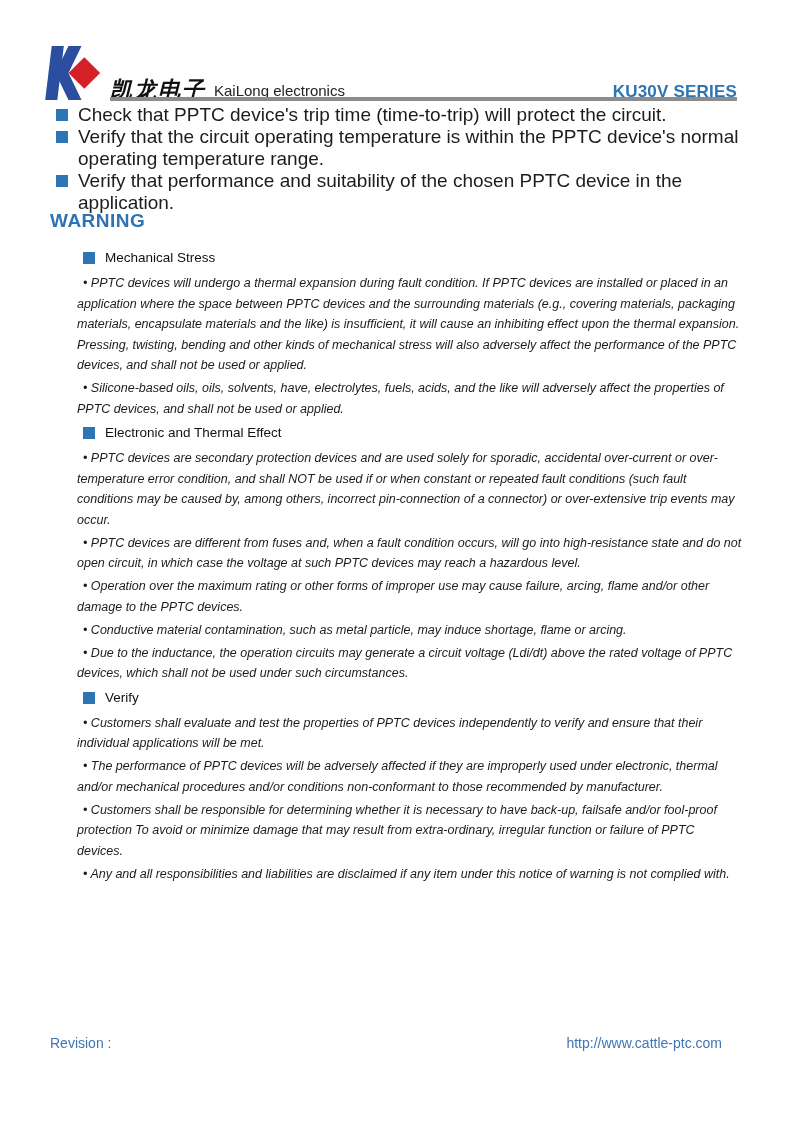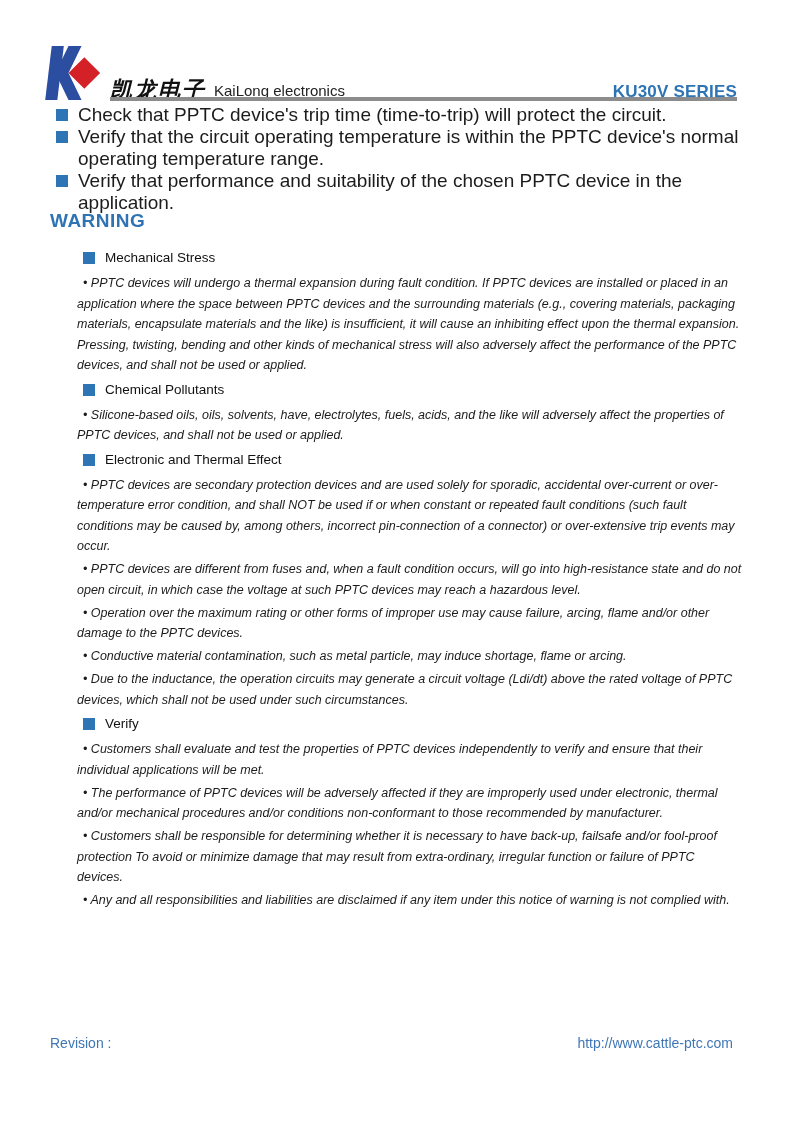--- a/index.html
+++ b/index.html
@@ -51,21 +51,21 @@
     display:flex;align-items:flex-start;
     font-size:13.5px;color:#111;margin:3px 0 4px 0;line-height:22px;
   }
   .para{
     margin:0 0 2.5px 0;font-size:12.5px;line-height:20.5px;
     text-indent:6px;color:#1c1c1c;font-style:italic;
   }
   .para::before{content:"\2022  ";}
   
   .footer{
-    position:absolute;left:50px;right:60px;top:1035px;
+    position:absolute;left:50px;right:71px;top:1035px;
     display:flex;justify-content:space-between;
     font-size:14px;color:#3F76B6;
   }
 </style>
 </head>
 <body>
 
 <div class="page">
 
   <div class="header">
@@ -100,24 +100,20 @@
   <div class="warning-title">WARNING</div>
   <div class="sections">
       <section>
         <div class="sec-head">
           <span class="sq"></span>
           <span>Mechanical Stress</span>
         </div>
         <p class="para">PPTC devices will undergo a thermal expansion during fault condition. If PPTC devices are installed or placed in an application where the space between PPTC devices and the surrounding materials (e.g., covering materials, packaging materials, encapsulate materials and the like) is insufficient, it will cause an inhibiting effect upon the thermal expansion. Pressing, twisting, bending and other kinds of mechanical stress will also adversely affect the performance of the PPTC devices, and shall not be used or applied.</p>
       </section>
       <section>
-        <div class="sec-head">
-          <span class="sq"></span>
-          <span>Chemical Pollutants</span>
-        </div>
         <p class="para">Silicone-based oils, oils, solvents, have, electrolytes, fuels, acids, and the like will adversely affect the properties of PPTC devices, and shall not be used or applied.</p>
       </section>
       <section>
         <div class="sec-head">
           <span class="sq"></span>
           <span>Electronic and Thermal Effect</span>
         </div>
         <p class="para">PPTC devices are secondary protection devices and are used solely for sporadic, accidental over-current or over-temperature error condition, and shall NOT be used if or when constant or repeated fault conditions (such fault conditions may be caused by, among others, incorrect pin-connection of a connector) or over-extensive trip events may occur.</p>
         <p class="para">PPTC devices are different from fuses and, when a fault condition occurs, will go into high-resistance state and do not open circuit, in which case the voltage at such PPTC devices may reach a hazardous level.</p>
         <p class="para">Operation over the maximum rating or other forms of improper use may cause failure, arcing, flame and/or other damage to the PPTC devices.</p>

